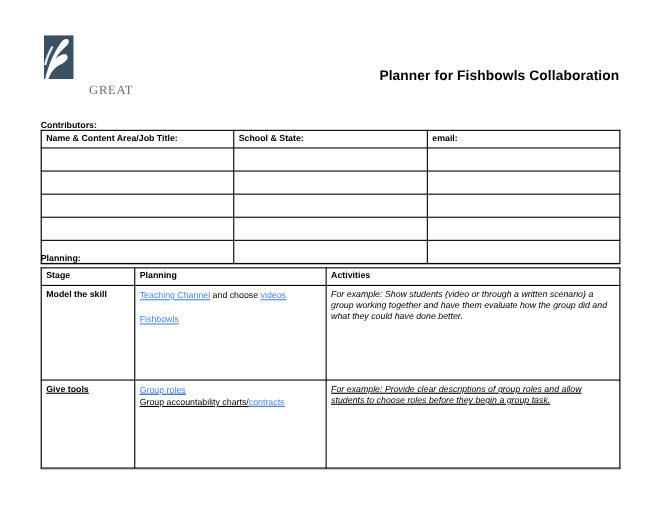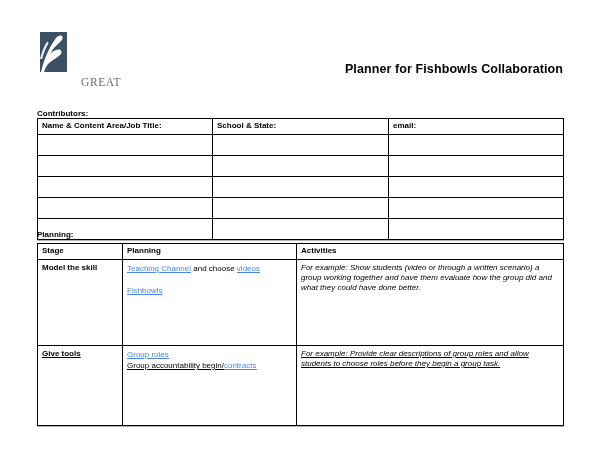--- a/index.html
+++ b/index.html
@@ -129,20 +129,20 @@
             <div class="rline"><a class="doclink">Teaching Channel</a><span> and choose </span><a class="doclink">videos</a></div>
             <div class="rline">&nbsp;</div>
             <div class="rline"><a class="doclink">Fishbowls</a></div>
           </td>
           <td class="activities">For example: Show students (video or through a written scenario) a group working together and have them evaluate how the group did and what they could have done better.</td>
         </tr>
         <tr class="prow1">
           <td class="stage">Give tools</td>
           <td class="resources">
             <div class="rline"><a class="doclink">Group roles</a></div>
-            <div class="rline"><span>Group accountability begin/</span><a class="doclink">contracts</a></div>
+            <div class="rline"><span>Group accountability charts/</span><a class="doclink">contracts</a></div>
           </td>
           <td class="activities">For example:  Provide clear descriptions of group roles and allow students to choose roles before they begin a group task.</td>
         </tr>
       </tbody>
   </table>
 
 </div>
 
 </body></html>

